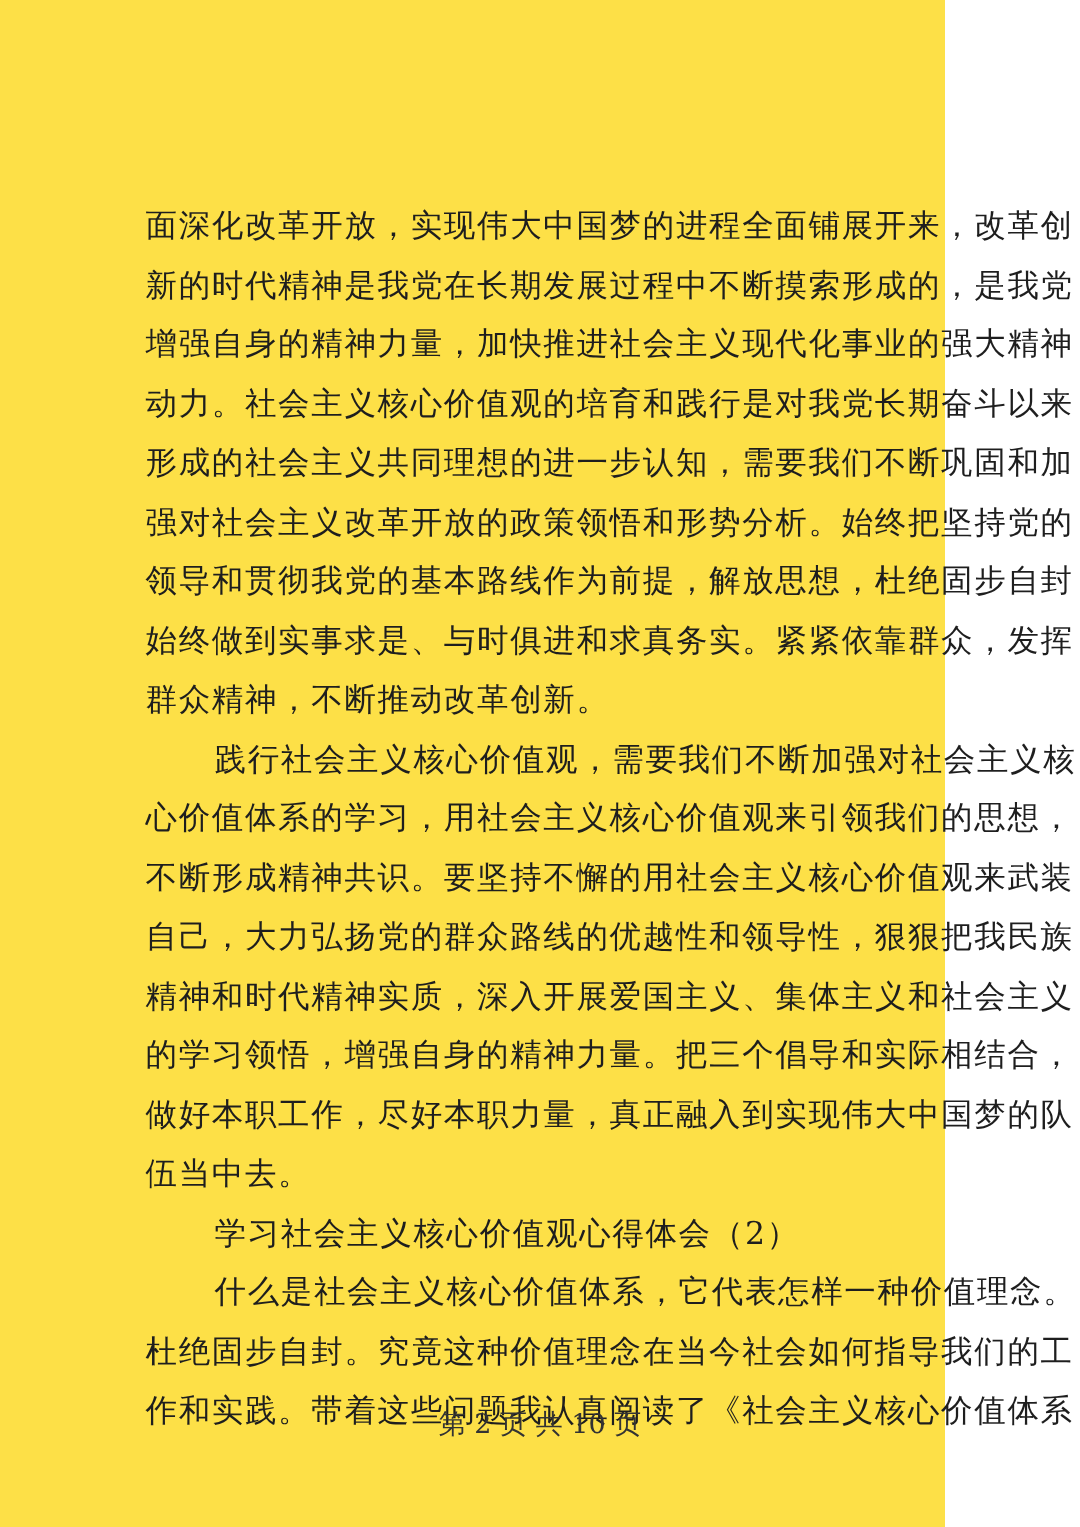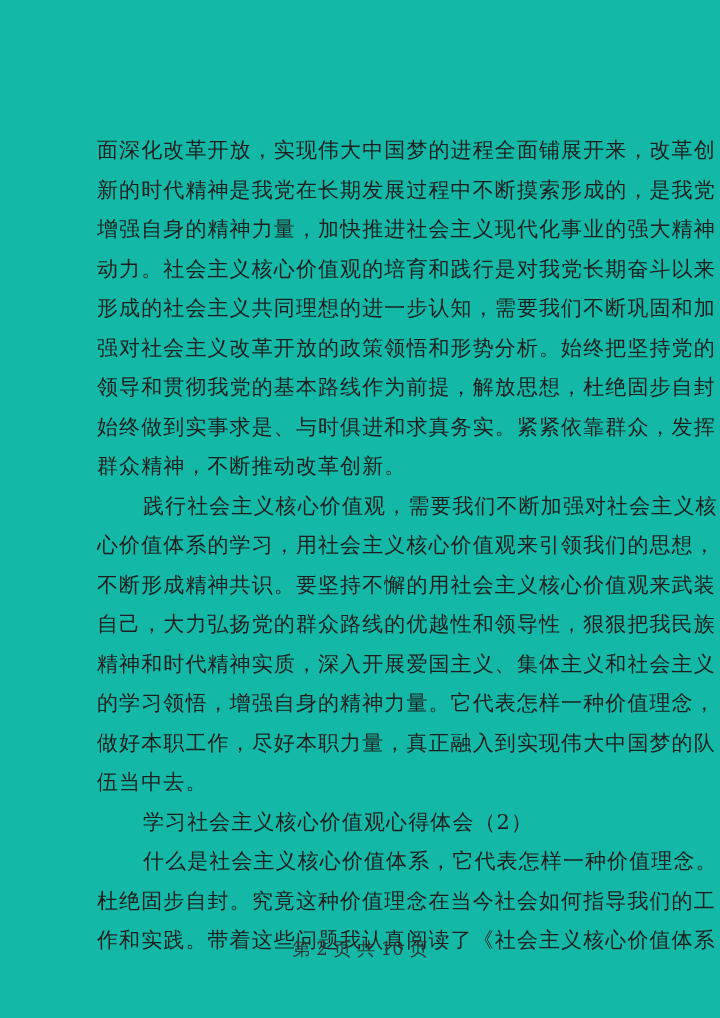--- a/index.html
+++ b/index.html
@@ -1,18 +1,18 @@
 <!DOCTYPE html>
 <html><head>
 <meta charset="utf-8">
 <style>
   html, body { margin: 0; padding: 0; background: #ffffff; }
   body { width: 720px; height: 1018px; position: relative; overflow: hidden; }
   .page {
-    position: absolute; left: 0; top: 0; width: 720px; height: 1018px; background: #14b8a6;
+    position: absolute; left: 0; top: 0; width: 630px; height: 1018px; background: #fde047;
   }
   .content {
     position: absolute; left: 97px; top: 131px; width: 534px;
     font-family: "DejaVu Serif", "Liberation Serif", serif;
     font-size: 21px; color: #1e1e1e;
   }
   .line {
     height: 39.5px; line-height: 39.5px; white-space: nowrap;
     letter-spacing: 1.1px;
   }
@@ -40,21 +40,21 @@
       <div class="line">始终做到实事求是、与时俱进和求真务实。紧紧依靠群众，发挥</div>
       <div class="line">群众精神，不断推动改革创新。</div>
     </div>
 
     <div>
       <div class="line indent">践行社会主义核心价值观，需要我们不断加强对社会主义核</div>
       <div class="line">心价值体系的学习，用社会主义核心价值观来引领我们的思想，</div>
       <div class="line">不断形成精神共识。要坚持不懈的用社会主义核心价值观来武装</div>
       <div class="line">自己，大力弘扬党的群众路线的优越性和领导性，狠狠把我民族</div>
       <div class="line">精神和时代精神实质，深入开展爱国主义、集体主义和社会主义</div>
-      <div class="line">的学习领悟，增强自身的精神力量。它代表怎样一种价值理念，</div>
+      <div class="line">的学习领悟，增强自身的精神力量。把三个倡导和实际相结合，</div>
       <div class="line">做好本职工作，尽好本职力量，真正融入到实现伟大中国梦的队</div>
       <div class="line">伍当中去。</div>
     </div>
 
     <div>
       <div class="line indent">学习社会主义核心价值观心得体会（2）</div>
     </div>
 
     <div>
       <div class="line indent">什么是社会主义核心价值体系，它代表怎样一种价值理念。</div>

